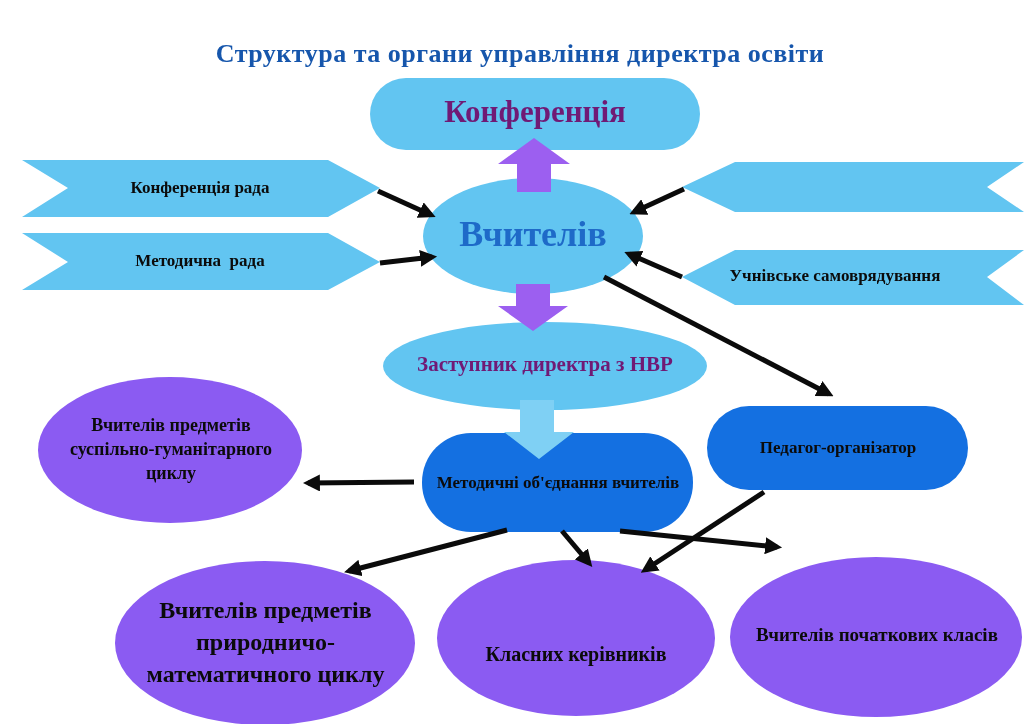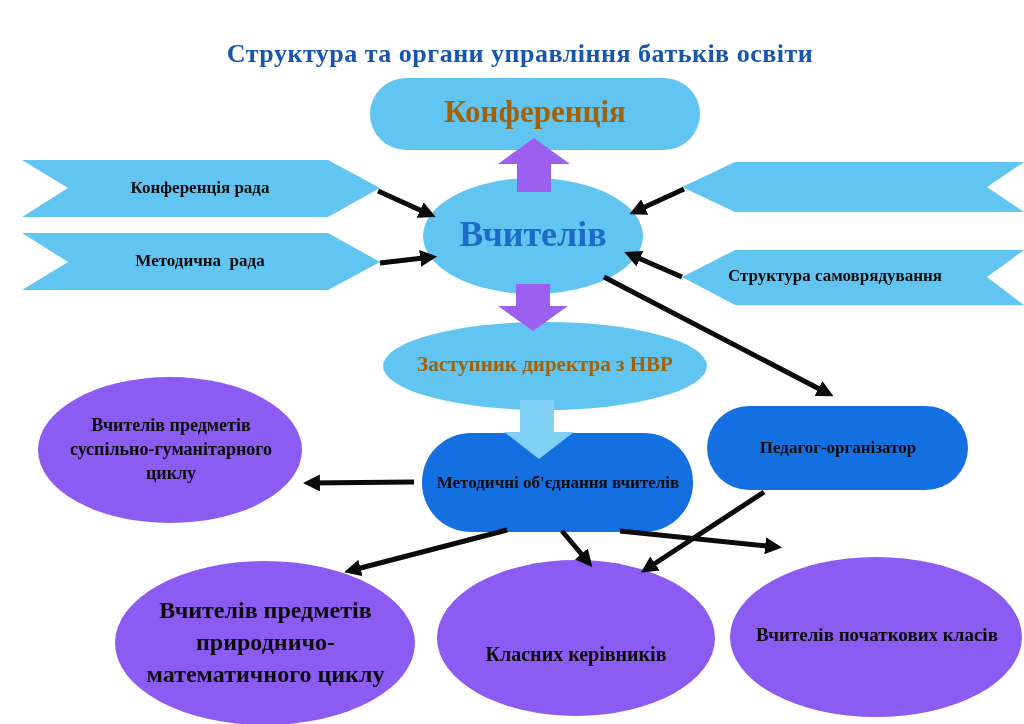--- a/index.html
+++ b/index.html
@@ -11,21 +11,21 @@
     font-family:"Liberation Serif","DejaVu Serif",serif;
   }
   #diagram-svg{position:absolute;left:0;top:0;width:1024px;height:724px;z-index:1;}
   .label{
     position:absolute;z-index:2;
     display:flex;align-items:center;justify-content:center;
     text-align:center;font-weight:bold;
     pointer-events:none;
   }
   .title{font-size:26px;color:#1656AC;letter-spacing:0.5px;}
-  .blue-node{color:#a16207;}
+  .blue-node{color:#701a75;}
   .black-text{color:#0B0B0B;}
   .banner-label{white-space:pre-wrap;}
   .lh{line-height:1.32;}
 </style>
 </head>
 <body>
 
 <div id="canvas">
 
   <svg id="diagram-svg" viewBox="0 0 1024 724" xmlns="http://www.w3.org/2000/svg">
@@ -63,34 +63,34 @@
       <line x1="682" y1="277" x2="629" y2="254" marker-end="url(#ah)"></line>
       <line x1="604" y1="277" x2="829" y2="394" marker-end="url(#ah)"></line>
       <line x1="414" y1="482" x2="308" y2="483" marker-end="url(#ah)"></line>
       <line x1="507" y1="530" x2="349" y2="571" marker-end="url(#ah)"></line>
       <line x1="562" y1="531" x2="589" y2="563" marker-end="url(#ah)"></line>
       <line x1="620" y1="531" x2="777" y2="547" marker-end="url(#ah)"></line>
       <line x1="764" y1="492" x2="645" y2="570" marker-end="url(#ah)"></line>
     </g>
   </svg>
 
-  <div class="label title" style="left:140px;top:34px;width:760px;height:40px;">Структура та органи управління батьків освіти</div>
+  <div class="label title" style="left:140px;top:34px;width:760px;height:40px;">Структура та органи управління директра освіти</div>
 
   <div class="label blue-node" style="left:370px;top:78px;width:330px;height:68px;font-size:31px;">Конференція</div>
 
   <div class="label blue-node" style="left:423px;top:178px;width:220px;height:112px;font-size:36px;color:#1E6AC8;">Вчителів</div>
 
   <div class="label blue-node" style="left:383px;top:324px;width:324px;height:80px;font-size:21px;">Заступник директра з НВР</div>
 
   <div class="label black-text banner-label" style="left:60px;top:160px;width:280px;height:56px;font-size:17px;">Конференція рада</div>
 
   <div class="label black-text banner-label" style="left:60px;top:233px;width:280px;height:56px;font-size:17px;">Методична  рада</div>
 
 
-  <div class="label black-text banner-label" style="left:700px;top:248px;width:270px;height:55px;font-size:17px;">Структура самоврядування</div>
+  <div class="label black-text banner-label" style="left:700px;top:248px;width:270px;height:55px;font-size:17px;">Учнівське самоврядування</div>
 
   <div class="label black-text" style="left:427px;top:435px;width:262px;height:95px;font-size:17px;">Методичні об'єднання вчителів</div>
 
   <div class="label black-text" style="left:712px;top:408px;width:252px;height:80px;font-size:17px;">Педагог-організатор</div>
 
   <div class="label black-text lh" style="left:48px;top:382px;width:246px;height:136px;font-size:18px;">Вчителів предметів суспільно-гуманітарного циклу</div>
 
   <div class="label black-text lh" style="left:118px;top:575px;width:295px;height:136px;font-size:24px;">Вчителів предметів природничо-математичного циклу</div>
 
   <div class="label black-text lh" style="left:440px;top:581px;width:272px;height:146px;font-size:20px;">Класних керівників</div>

